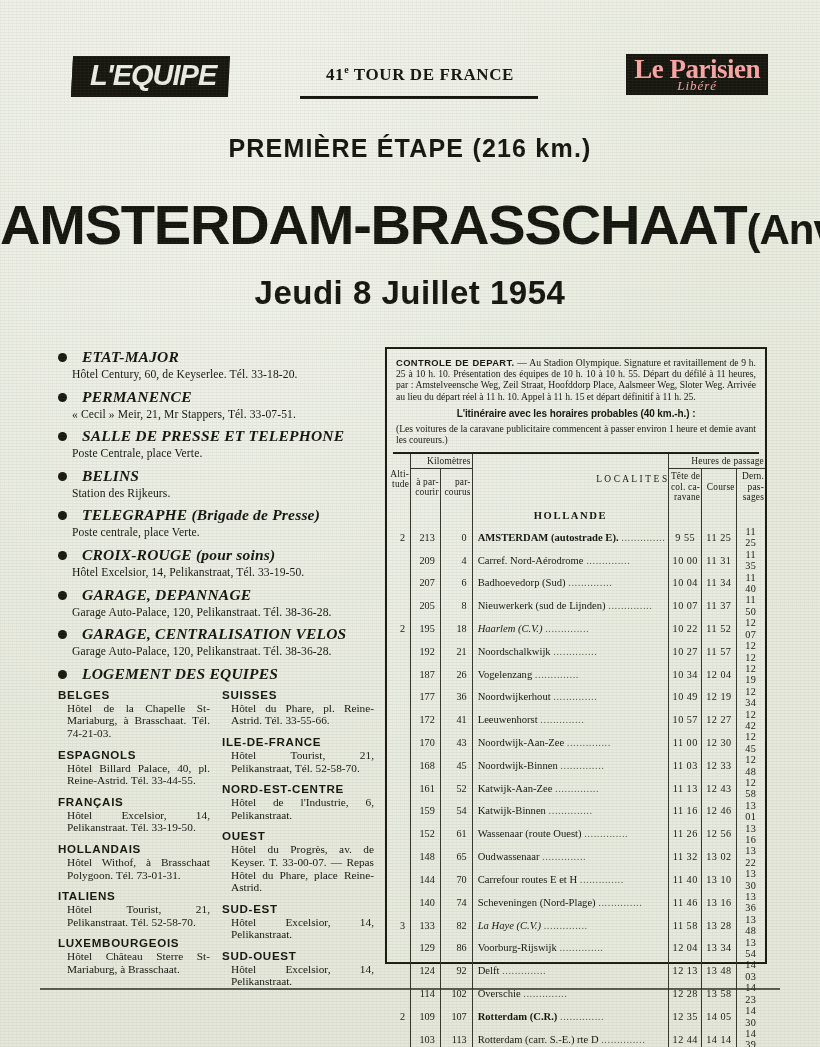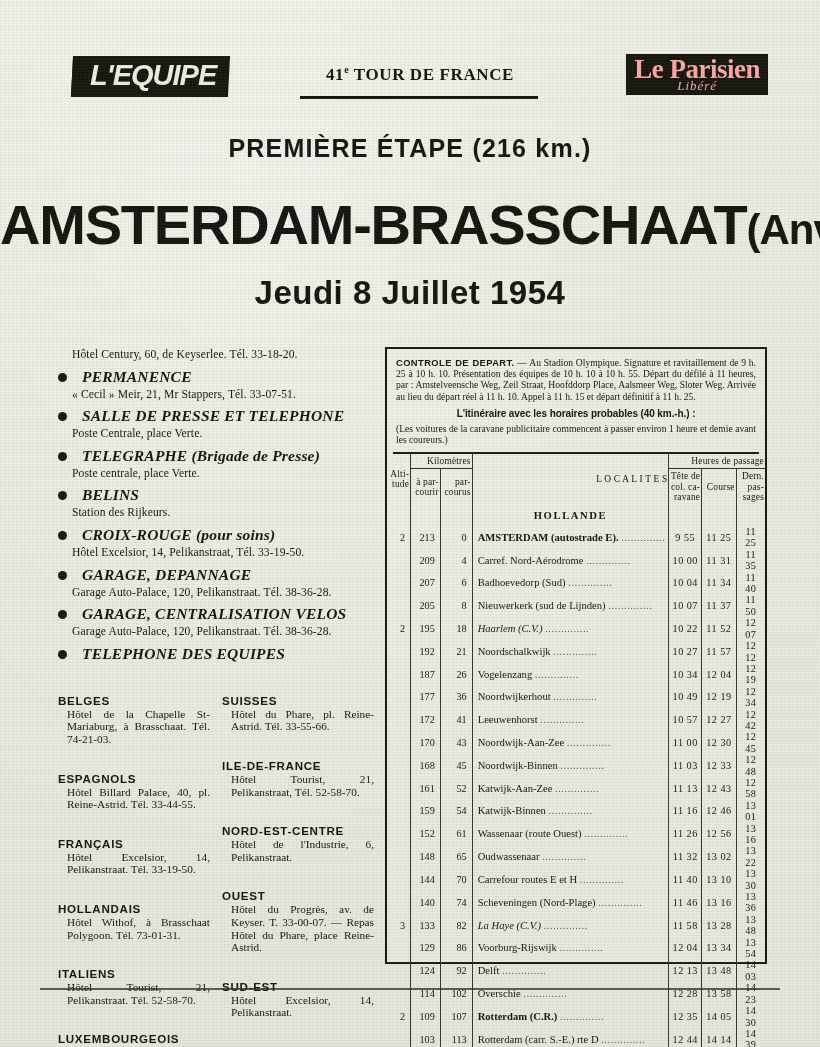--- a/index.html
+++ b/index.html
@@ -97,21 +97,21 @@
   }
   .svc-body {
     font-family:"Liberation Serif", serif; font-size:11.6px;
     line-height:13.6px; padding-left:14px; margin:1px 0 5px 0; letter-spacing:.1px;
   }
   .teams { margin-top:4px; display:flex; gap:12px; }
   .teams-col { width:152px; }
   .team { margin-bottom:8px; }
   .team-name {
     font-family:"Liberation Sans", sans-serif; font-weight:bold;
-    font-size:11.6px; letter-spacing:.7px; margin-bottom:1px;margin-top:26px;
+    font-size:11.6px; letter-spacing:.7px; margin-bottom:1px;
   }
   .team-addr {
     font-family:"Liberation Serif", serif; font-size:11.3px;
     line-height:12.6px; padding-left:9px; text-align:justify;
   }
 
   
   .right-panel {
     position:absolute; left:385px; top:347px; width:382px; height:617px;
     border:2px solid #1a1a10; background:rgba(255,255,255,.10);
@@ -182,56 +182,57 @@
 
   <div class="stage-name">
     <span>AMSTERDAM-BRASSCHAAT</span><span class="anvers">(Anvers)</span>
   </div>
 
   <div class="stage-date">Jeudi 8 Juillet 1954</div>
 
   <div class="left-col">
     <div id="services-list">
         <div class="svc">
+          <div class="svc-head"><span class="bullet"></span><span>ETAT-MAJOR</span></div>
           <div class="svc-body">Hôtel Century, 60, de Keyserlee. Tél. 33-18-20.</div>
         </div>
         <div class="svc">
           <div class="svc-head"><span class="bullet"></span><span>PERMANENCE</span></div>
           <div class="svc-body">« Cecil » Meir, 21, Mr Stappers, Tél. 33-07-51.</div>
         </div>
         <div class="svc">
           <div class="svc-head"><span class="bullet"></span><span>SALLE DE PRESSE ET TELEPHONE</span></div>
           <div class="svc-body">Poste Centrale, place Verte.</div>
         </div>
         <div class="svc">
+          <div class="svc-head"><span class="bullet"></span><span>BELINS</span></div>
+          <div class="svc-body">Station des Rijkeurs.</div>
+        </div>
+        <div class="svc">
           <div class="svc-head"><span class="bullet"></span><span>TELEGRAPHE (Brigade de Presse)</span></div>
           <div class="svc-body">Poste centrale, place Verte.</div>
-        </div>
-        <div class="svc">
-          <div class="svc-head"><span class="bullet"></span><span>BELINS</span></div>
-          <div class="svc-body">Station des Rijkeurs.</div>
         </div>
         <div class="svc">
           <div class="svc-head"><span class="bullet"></span><span>CROIX-ROUGE (pour soins)</span></div>
           <div class="svc-body">Hôtel Excelsior, 14, Pelikanstraat, Tél. 33-19-50.</div>
         </div>
         <div class="svc">
           <div class="svc-head"><span class="bullet"></span><span>GARAGE, DEPANNAGE</span></div>
           <div class="svc-body">Garage Auto-Palace, 120, Pelikanstraat. Tél. 38-36-28.</div>
         </div>
         <div class="svc">
           <div class="svc-head"><span class="bullet"></span><span>GARAGE, CENTRALISATION VELOS</span></div>
           <div class="svc-body">Garage Auto-Palace, 120, Pelikanstraat. Tél. 38-36-28.</div>
         </div>
       </div>
 
     <div class="svc">
       <div class="svc-head">
         <span class="bullet"></span>
-        <span>TELEPHONE DES EQUIPES</span>
+        <span>LOGEMENT DES EQUIPES</span>
       </div>
     </div>
 
     <div class="teams">
       <div class="teams-col" id="teams-left">
           <div class="team">
             <div class="team-name">BELGES</div>
             <div class="team-addr">Hôtel de la Chapelle St-Mariaburg, à Brasschaat. Tél. 74-21-03.</div>
           </div>
           <div class="team">

